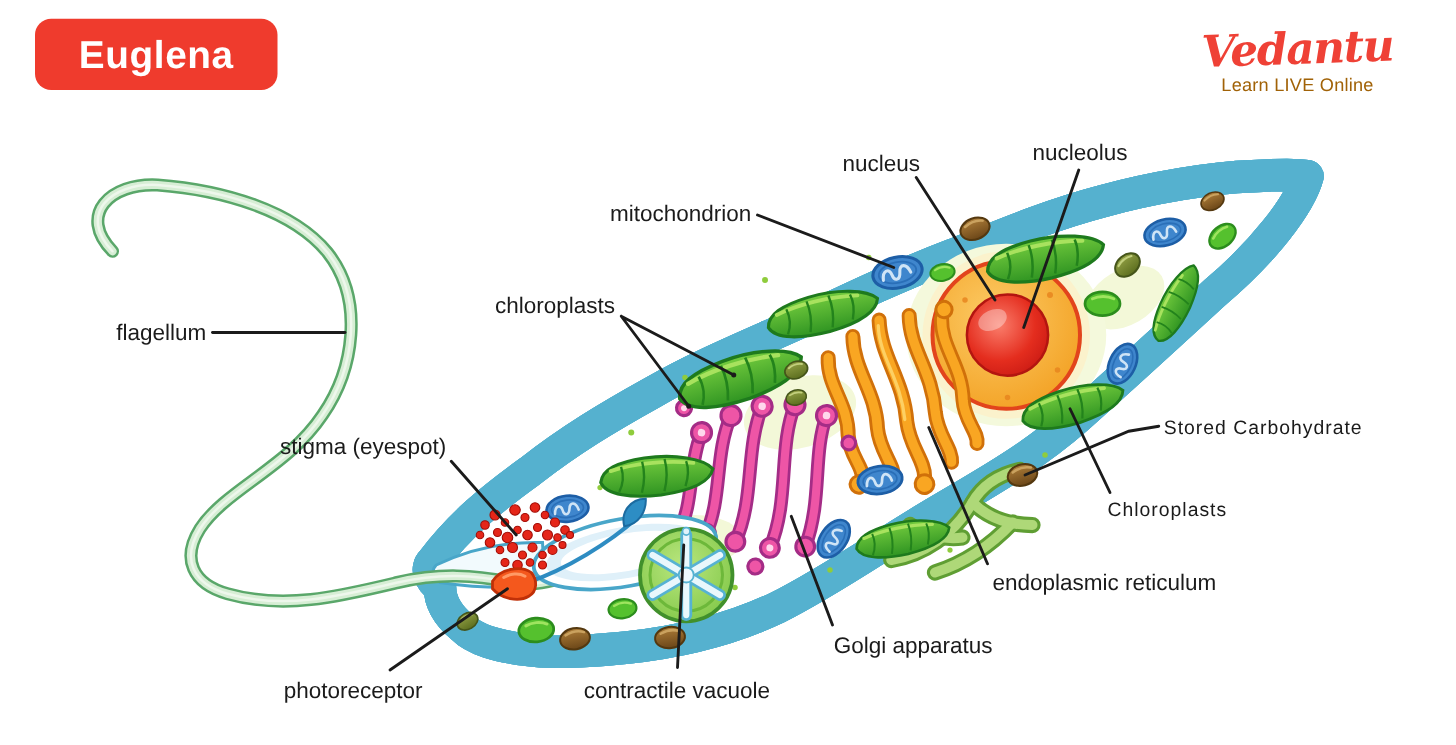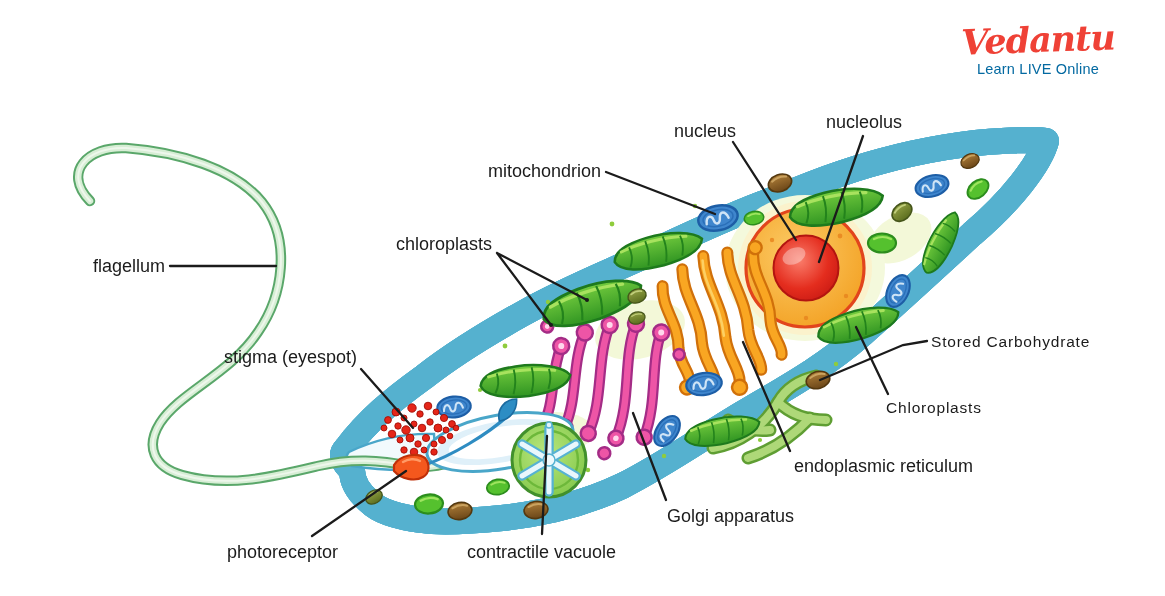--- a/index.html
+++ b/index.html
@@ -4,31 +4,34 @@
 <style>
   html,body{margin:0;padding:0;background:#ffffff;}
   .stage{position:relative;width:1165px;height:596px;background:#ffffff;overflow:hidden;
          font-family:"Liberation Sans",sans-serif;}
   .badge{position:absolute;left:28px;top:15px;width:194px;height:57px;background:#ef3b2d;
          border-radius:13px;display:flex;align-items:center;justify-content:center;}
   .badge span{color:#ffffff;font-size:31px;font-weight:700;letter-spacing:.5px;}
   .logo{position:absolute;left:938px;top:20px;width:200px;text-align:center;}
   .logo .brand{color:#ef4136;font-family:"DejaVu Serif",serif;font-style:italic;font-weight:700;
                font-size:35px;line-height:40px;letter-spacing:-1px;transform:rotate(-2deg);}
-  .logo .tagline{color:#0369a1;font-size:14.5px;margin-top:1px;letter-spacing:.2px;}
+  .logo .tagline{color:#a16207;font-size:14.5px;margin-top:1px;letter-spacing:.2px;}
   svg{position:absolute;left:0;top:0;}
   .lbl{font-family:"Liberation Sans",sans-serif;font-size:18px;fill:#1b1b1b;}
   .lbl2{font-family:"Liberation Sans",sans-serif;font-size:15.5px;fill:#1b1b1b;letter-spacing:.8px;}
   .leader{stroke:#1b1b1b;stroke-width:2.3;fill:none;stroke-linecap:round;}
 </style>
 </head>
 <body>
 
 <div class="stage">
 
+  <div class="badge">
+    <span>Euglena</span>
+  </div>
 
   <div class="logo">
     <div class="brand">Vedantu</div>
     <div class="tagline">Learn LIVE Online</div>
   </div>
 
   <svg width="1165" height="596" viewBox="0 0 1165 596">
     <defs>
       <linearGradient id="gChl" x1="0" y1="0" x2="0" y2="1">
         <stop offset="0" stop-color="#74cc3e"></stop>

